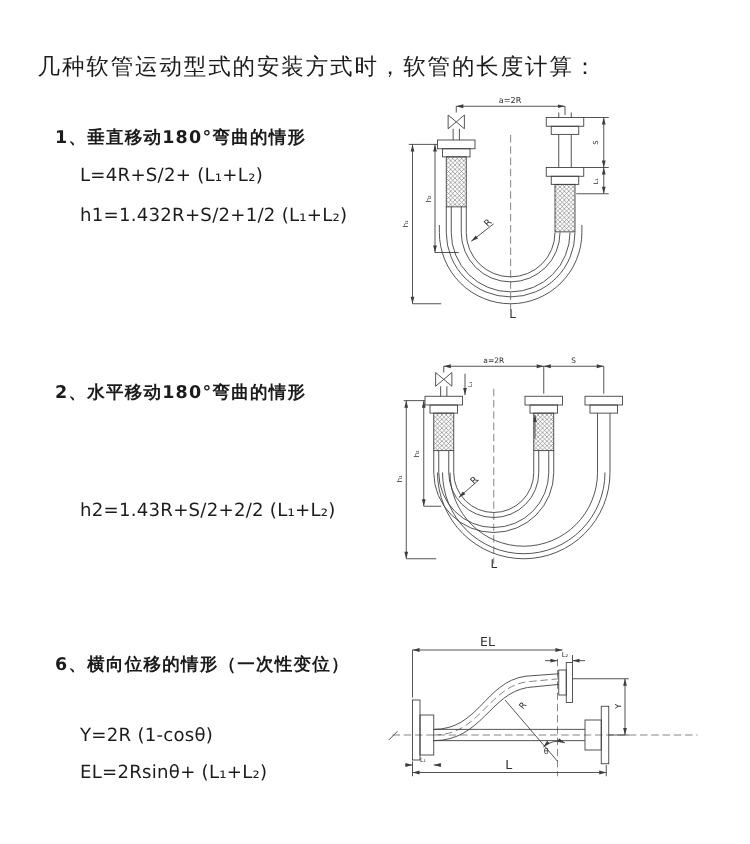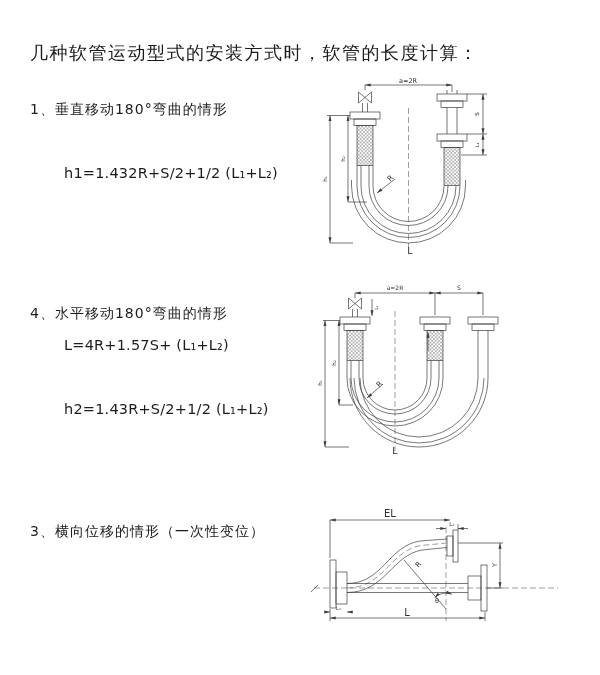--- a/index.html
+++ b/index.html
@@ -1,39 +1,41 @@
 <!DOCTYPE html>
 <html><head>
 <meta charset="utf-8">
 <style>
   html,body{margin:0;padding:0;}
   body{width:600px;height:675px;background:#ffffff;position:relative;overflow:hidden;
        font-family:"DejaVu Sans","Liberation Sans",sans-serif;color:#1c1c1c;}
   .page{position:absolute;inset:0;background:#fff;}
   .title{position:absolute;left:30px;top:20px;font-size:18px;letter-spacing:1.5px;margin-top:21px;}
-  .heading{position:absolute;left:30px;font-size:14px;letter-spacing:1px;}
+  .heading{position:absolute;left:44px;font-size:14px;letter-spacing:1px;font-weight:bold;}
   .formula{position:absolute;left:64px;font-size:14.5px;letter-spacing:.2px;}
   svg.diag{position:absolute;}
   svg .lbl{stroke:none;fill:#2f2f2f;font-family:"DejaVu Sans","Liberation Sans",sans-serif;}
 </style>
 </head>
 <body>
 
 <div class="page">
 
   <div class="title">几种软管运动型式的安装方式时，软管的长度计算：</div>
 
   <div class="heading" style="top:101px">1、垂直移动180°弯曲的情形</div>
+  <div class="formula" style="top:133px">L=4R+S/2+ (L₁+L₂)</div>
   <div class="formula" style="top:165px">h1=1.432R+S/2+1/2 (L₁+L₂)</div>
 
-  <div class="heading" style="top:305px">4、水平移动180°弯曲的情形</div>
-  <div class="formula" style="top:337px">L=4R+1.57S+ (L₁+L₂)</div>
-  <div class="formula" style="top:401px">h2=1.43R+S/2+1/2 (L₁+L₂)</div>
-
-  <div class="heading" style="top:523px">3、横向位移的情形（一次性变位）</div>
+  <div class="heading" style="top:305px">2、水平移动180°弯曲的情形</div>
+  <div class="formula" style="top:401px">h2=1.43R+S/2+2/2 (L₁+L₂)</div>
+
+  <div class="heading" style="top:523px">6、横向位移的情形（一次性变位）</div>
+  <div class="formula" style="top:581px">Y=2R (1-cosθ)</div>
+  <div class="formula" style="top:610px">EL=2Rsinθ+ (L₁+L₂)</div>
 
   <svg class="diag" style="left:315px;top:76px" width="205" height="185" viewBox="0 0 205 185">
     <defs>
       <marker id="m1" viewBox="0 0 10 6" refX="9.5" refY="3" markerWidth="9" markerHeight="5.4" orient="auto-start-reverse">
         <path d="M0.5,0.6 L9.5,3 L0.5,5.4 Z" fill="#3d3d3d"></path>
       </marker>
       <pattern id="p1" width="3.5" height="3.5" patternUnits="userSpaceOnUse">
         <path d="M0,3.5 L3.5,0 M0,0 L3.5,3.5" stroke="#6a6a6a" stroke-width="0.45"></path>
       </pattern>
     </defs>

